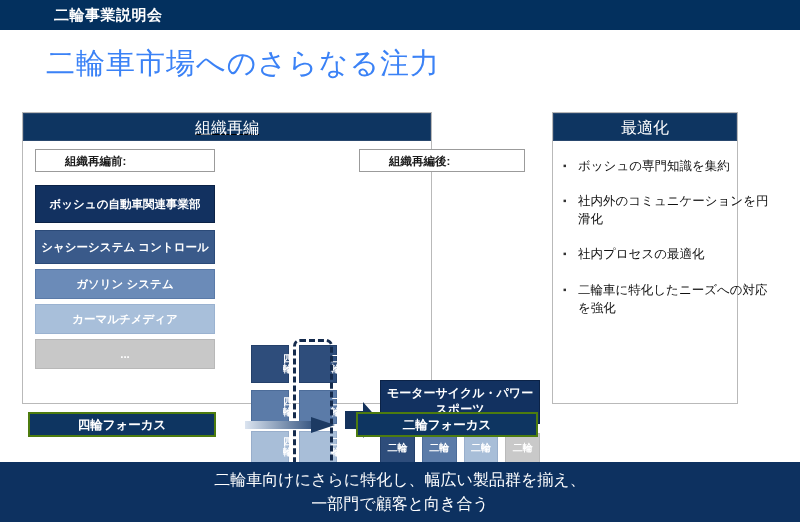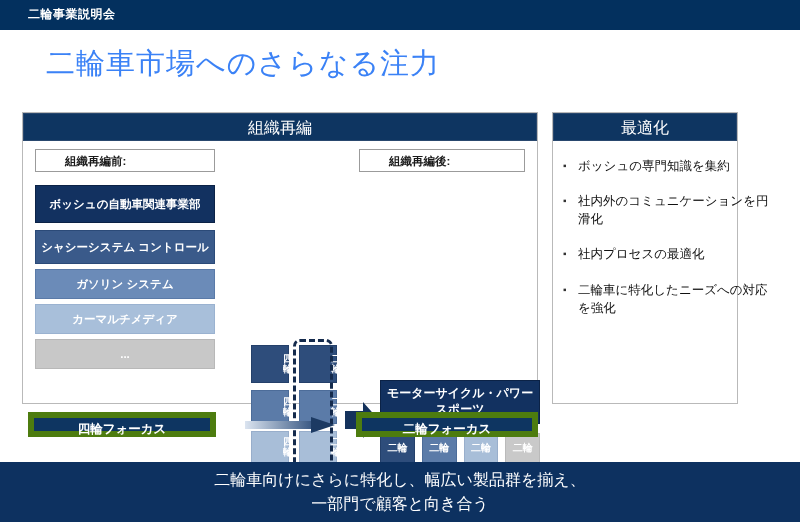--- a/index.html
+++ b/index.html
@@ -17,22 +17,22 @@
 
   
   .topbar {
     position: absolute;
     left: 0; top: 0;
     width: 800px; height: 30px;
     background: #03305e;
   }
   .topbar-title {
     position: absolute;
-    left: 28px; top: 6px;
-    font-size: 12px;
+    left: 54px; top: 6px;
+    font-size: 15px;
     font-weight: bold;
     color: #ffffff;
     letter-spacing: .5px;
   }
 
   
   .slide-title {
     position: absolute;
     left: 46px; top: 44px;
     font-size: 29px;
@@ -50,21 +50,21 @@
   .panel-head {
     background: #0e3561;
     color: #ffffff;
     font-size: 16px;
     text-align: center;
     line-height: 28px;
     height: 28px;
     border: 1px solid #29486e;
     box-sizing: border-box;
   }
-  .panel-left  { left: 22px;  top: 112px; width: 516px; height: 292px; }
+  .panel-left  { left: 22px;  top: 112px; width: 410px; height: 292px; text-decoration: underline; }
   .panel-right { left: 552px; top: 112px; width: 186px; height: 292px; }
 
   
   .phase-label {
     position: absolute;
     border: 1px solid #9b9b9b;
     background: #ffffff;
     font-size: 11.5px;
     font-weight: bold;
     color: #1a1a1a;
@@ -178,21 +178,21 @@
     line-height: 1.05;
     text-align: center;
   }
 
   
   .focus-bar {
     position: absolute;
     top: 412px;
     height: 25px;
     background: #0e3561;
-    border: 6px solid #4d7c0f;
+    border: 2px solid #4d7c0f;
     box-sizing: border-box;
     color: #ffffff;
     font-size: 12.5px;
     font-weight: bold;
     text-align: center;
     line-height: 23px;
   }
   .focus-left  { left: 28px;  width: 188px; }
   .focus-right { left: 356px; width: 182px; }
   .focus-arrow {

